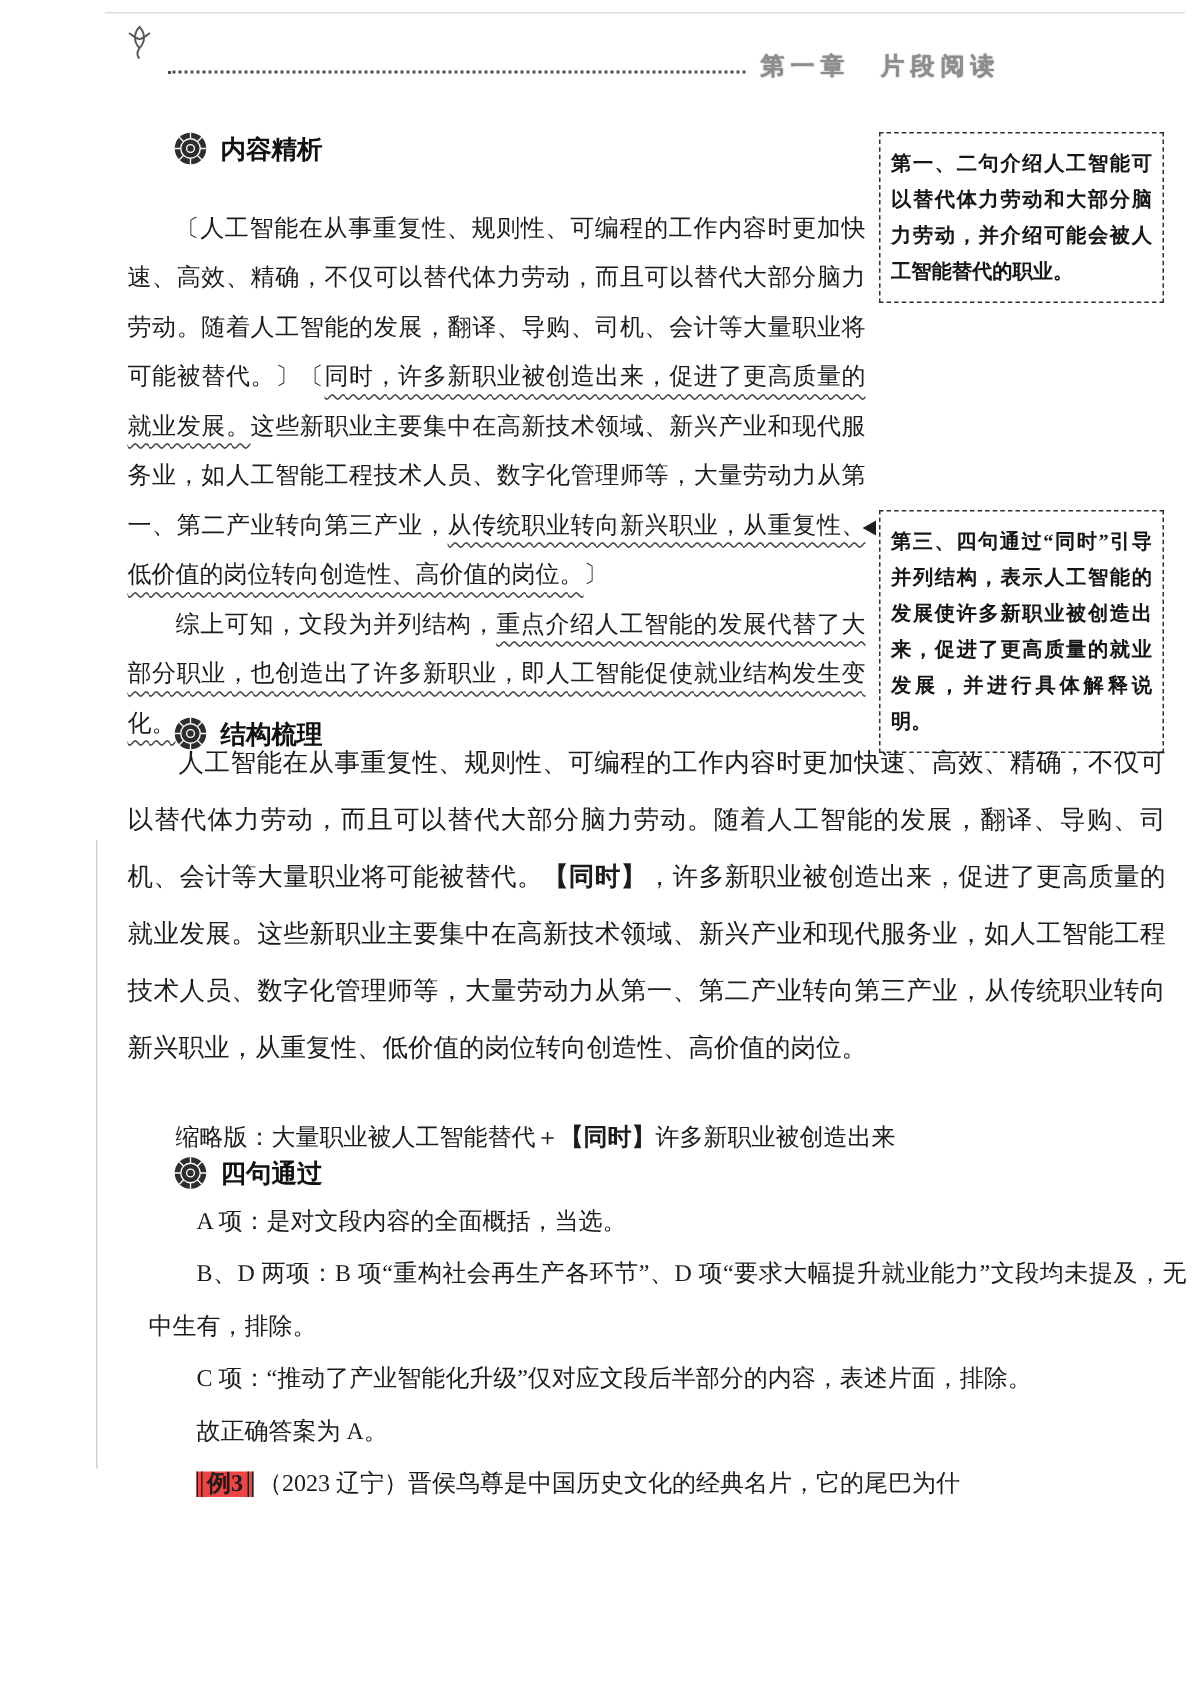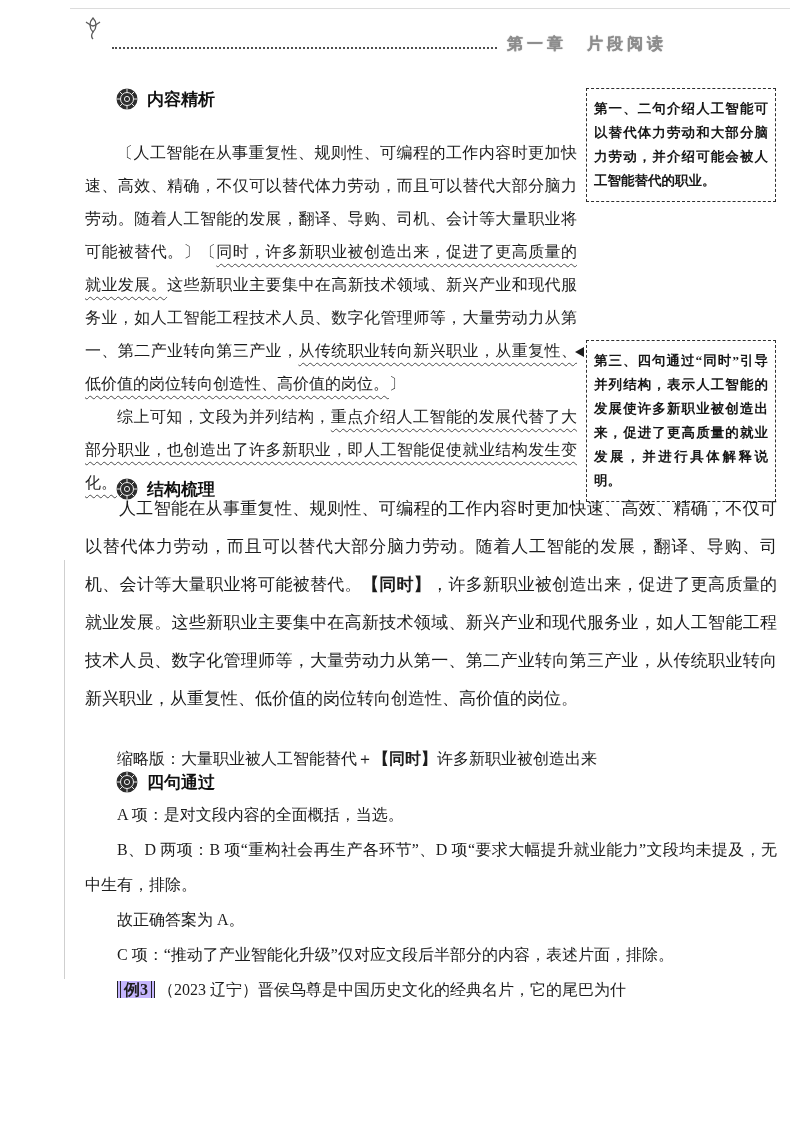--- a/index.html
+++ b/index.html
@@ -46,35 +46,35 @@
     font-size:16px; line-height:33px; text-align:justify; }
   .narrow-col p { margin:0; text-indent:2em; }
 
   .shuli-para { position:absolute; top:490px; left:85px; width:692px;
     font-size:17px; line-height:38px; text-align:justify; }
   .shuli-para p { margin:0; text-indent:2em; }
 
   .summary-line { position:absolute; top:744px; left:85px; width:692px;
     font-size:16px; line-height:30px; text-indent:2em; }
 
-  .bianxi-block { position:absolute; top:797px; left:85px; width:692px;
+  .bianxi-block { position:absolute; top:797px; left:99px; width:692px;
     font-size:16px; line-height:35px; text-align:justify; }
   .bianxi-block p { margin:0; text-indent:2em; }
 
   .wavy {
     text-decoration-line:underline;
     text-decoration-style:wavy;
     text-decoration-color:#4a4a4a;
     text-decoration-thickness:1px;
     text-underline-offset:6px;
   }
   .bold { font-weight:bold; }
 
   .example-tag {
-    font-weight:bold; background:#c4b5fd;
+    font-weight:bold; background:#ef4444;
     border-left:4px double #222; border-right:4px double #222;
     padding:0 3px; margin-right:3px;
   }
 
   .page-number { position:absolute; left:662px; top:1046px; font-size:17px; color:#1d4ed8; }
 </style>
 </head>
 <body>
 
 <div class="page">
@@ -161,22 +161,22 @@
           <path d="M11 0.5 V4.5 M11 17.5 V21.5 M0.5 11 H4.5 M17.5 11 H21.5 M3.5 3.5 L6.5 6.5 M18.5 3.5 L15.5 6.5 M3.5 18.5 L6.5 15.5 M18.5 18.5 L15.5 15.5"></path>
         </g>
       </svg>
     </span>
     <span>四句通过</span>
   </div>
 
   <div class="bianxi-block">
     <p>A 项：是对文段内容的全面概括，当选。</p>
     <p>B、D 两项：B 项“重构社会再生产各环节”、D 项“要求大幅提升就业能力”文段均未提及，无中生有，排除。</p>
+    <p>C 项：“推动了产业智能化升级”仅对应文段后半部分的内容，表述片面，排除。</p>
     <p>故正确答案为 A。</p>
-    <p>C 项：“推动了产业智能化升级”仅对应文段后半部分的内容，表述片面，排除。</p>
     <p>
       <span class="example-tag">例3</span><span>（2023 辽宁）晋侯鸟尊是中国历史文化的经典名片，它的尾巴为什</span>
     </p>
   </div>
 
   <div class="page-number">51</div>
 
 </div>
 
 </body></html>

